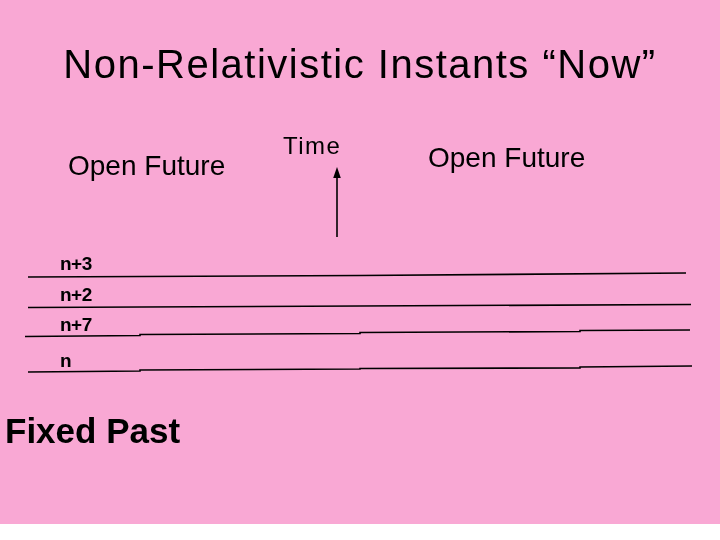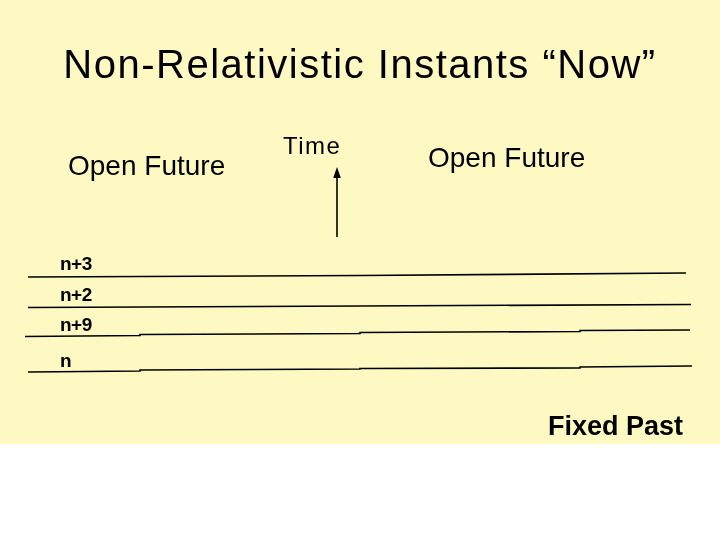--- a/index.html
+++ b/index.html
@@ -1,20 +1,20 @@
 <!DOCTYPE html>
 <html><head>
 <meta charset="utf-8">
 <style>
   html, body { margin: 0; padding: 0; background: #ffffff; }
   .slide {
     position: relative;
     width: 720px;
-    height: 444px;
-    background: #fef9c3;
+    height: 524px;
+    background: #f9a8d4;
     color: #000000;
     font-family: "Liberation Sans", sans-serif;
     overflow: hidden;
   }
   .abs { position: absolute; white-space: nowrap; }
   .title {
     top: 42px; left: 0; width: 720px;
     text-align: center;
     font-size: 40px;
     letter-spacing: 1.5px;
@@ -32,24 +32,24 @@
     font-weight: bold;
     font-size: 19px;
     letter-spacing: -0.5px;
     margin-left: 24px;
   }
   .il-0 { top: 253px; }
   .il-1 { top: 284px; }
   .il-2 { top: 314px; }
   .il-3 { top: 350px; }
   .fixed-past {
-    top: 411px; left: 18px; width: 665px;
-    text-align: right;
+    top: 411px; left: 5px; width: 665px;
+    text-align: left;
     font-weight: bold;
-    font-size: 27px;
+    font-size: 35px;
   }
   svg.overlay { position: absolute; top: 0; left: 0; }
 </style>
 </head>
 <body>
 
 <div class="slide">
 
   <div class="abs title">Non-Relativistic Instants “Now”</div>
 
@@ -71,19 +71,19 @@
       <polyline points="28,307.5 360,306 691,304.5"></polyline>
       <polyline points="25,336.5 140,335.5 140,334.5 360,333.5 360,332.5 580,331.5 580,330.5 690,330"></polyline>
       <polyline points="28,372 140,371 140,370 360,369 360,368.5 580,368 580,367 692,366"></polyline>
     </g>
   </svg>
 
   <div class="abs instant-label il-0">n+3</div>
 
   <div class="abs instant-label il-1">n+2</div>
 
-  <div class="abs instant-label il-2">n+9</div>
+  <div class="abs instant-label il-2">n+7</div>
 
   <div class="abs instant-label il-3">n</div>
 
   <div class="abs fixed-past">Fixed Past</div>
 
 </div>
 
 </body></html>

